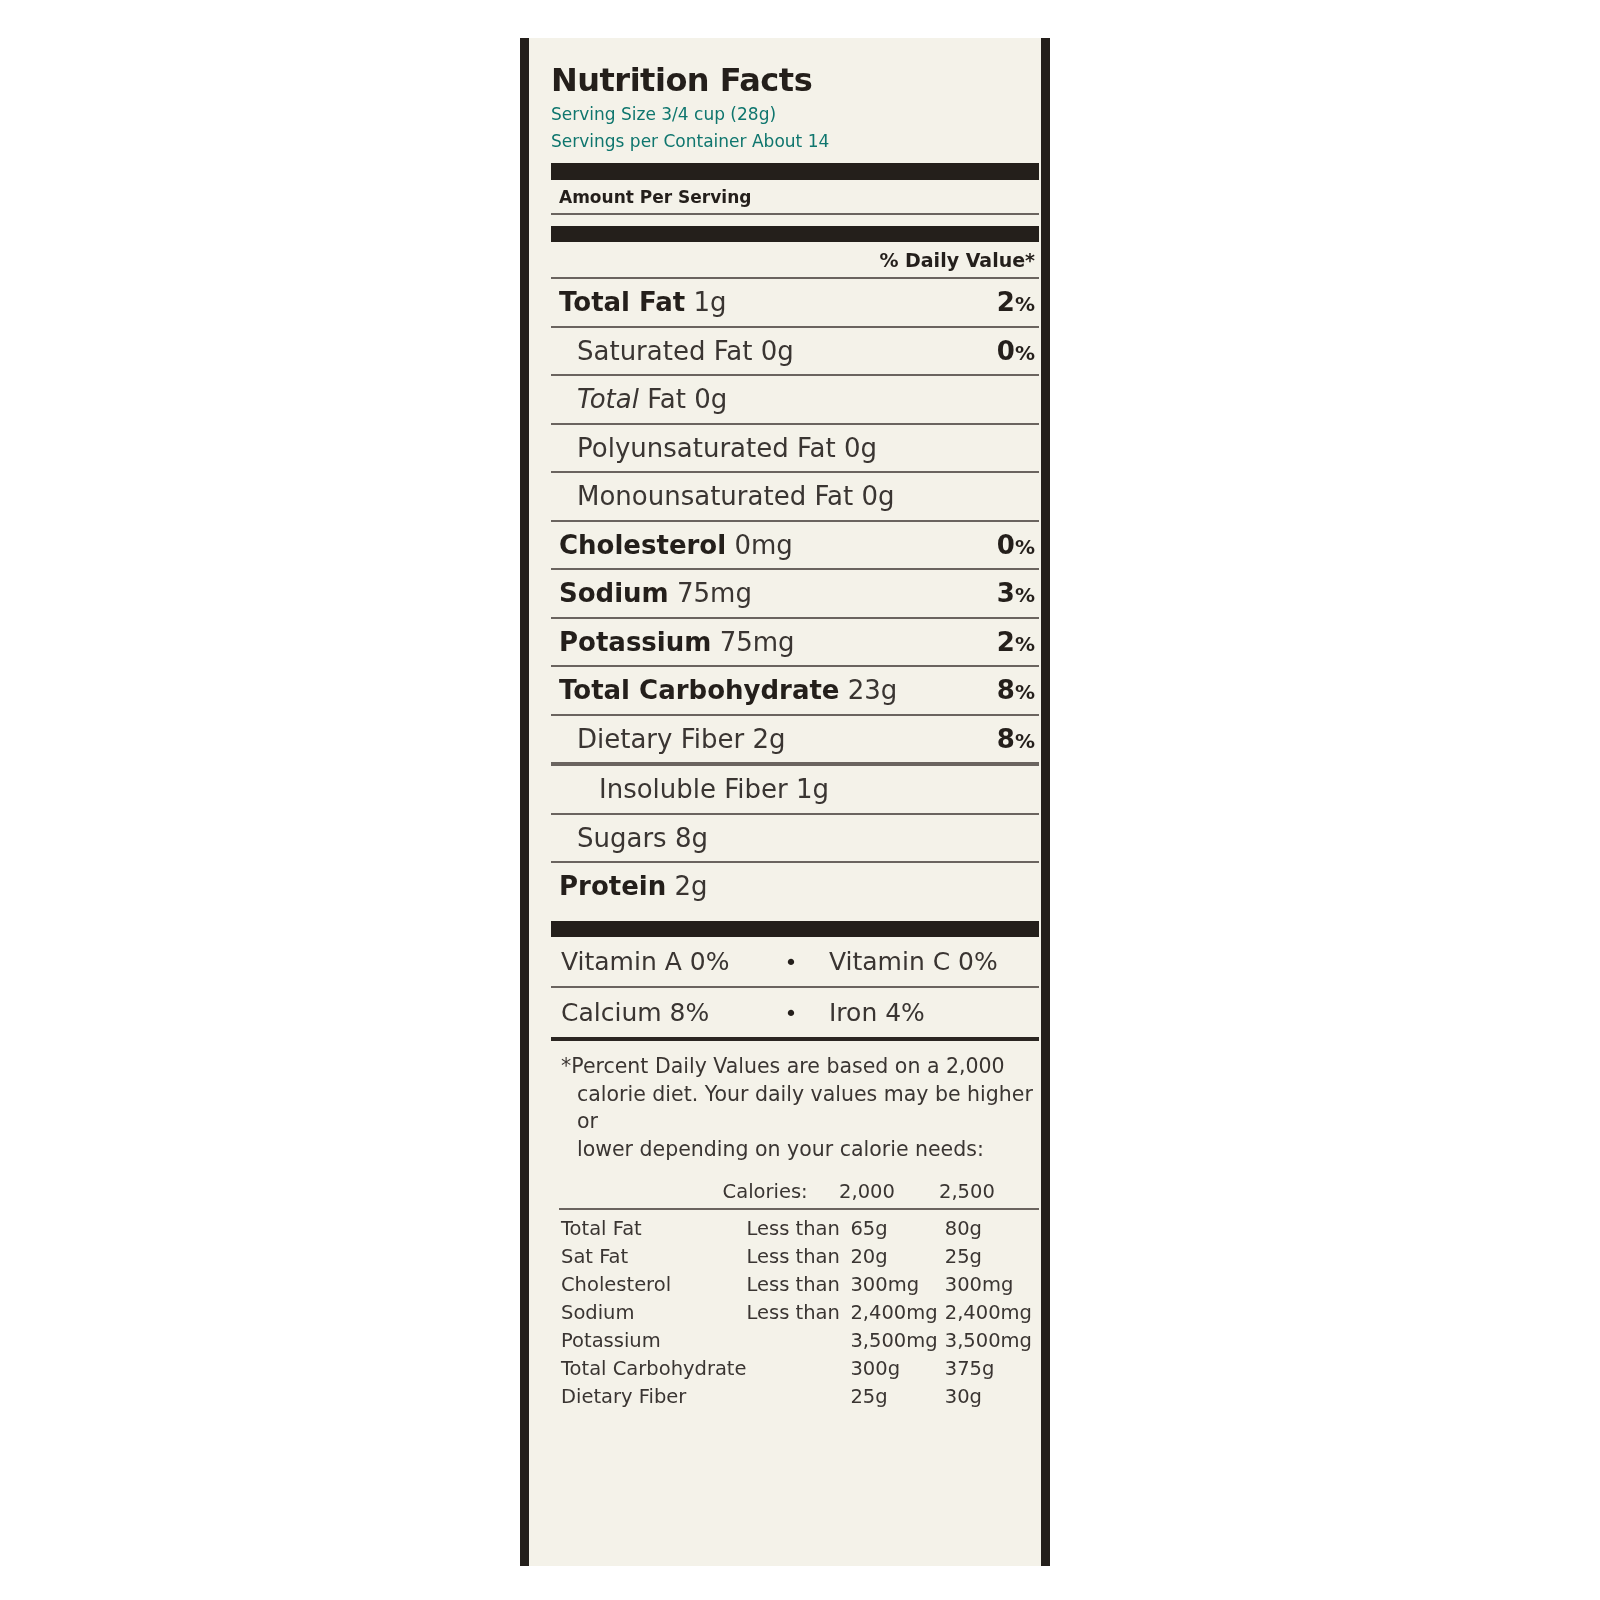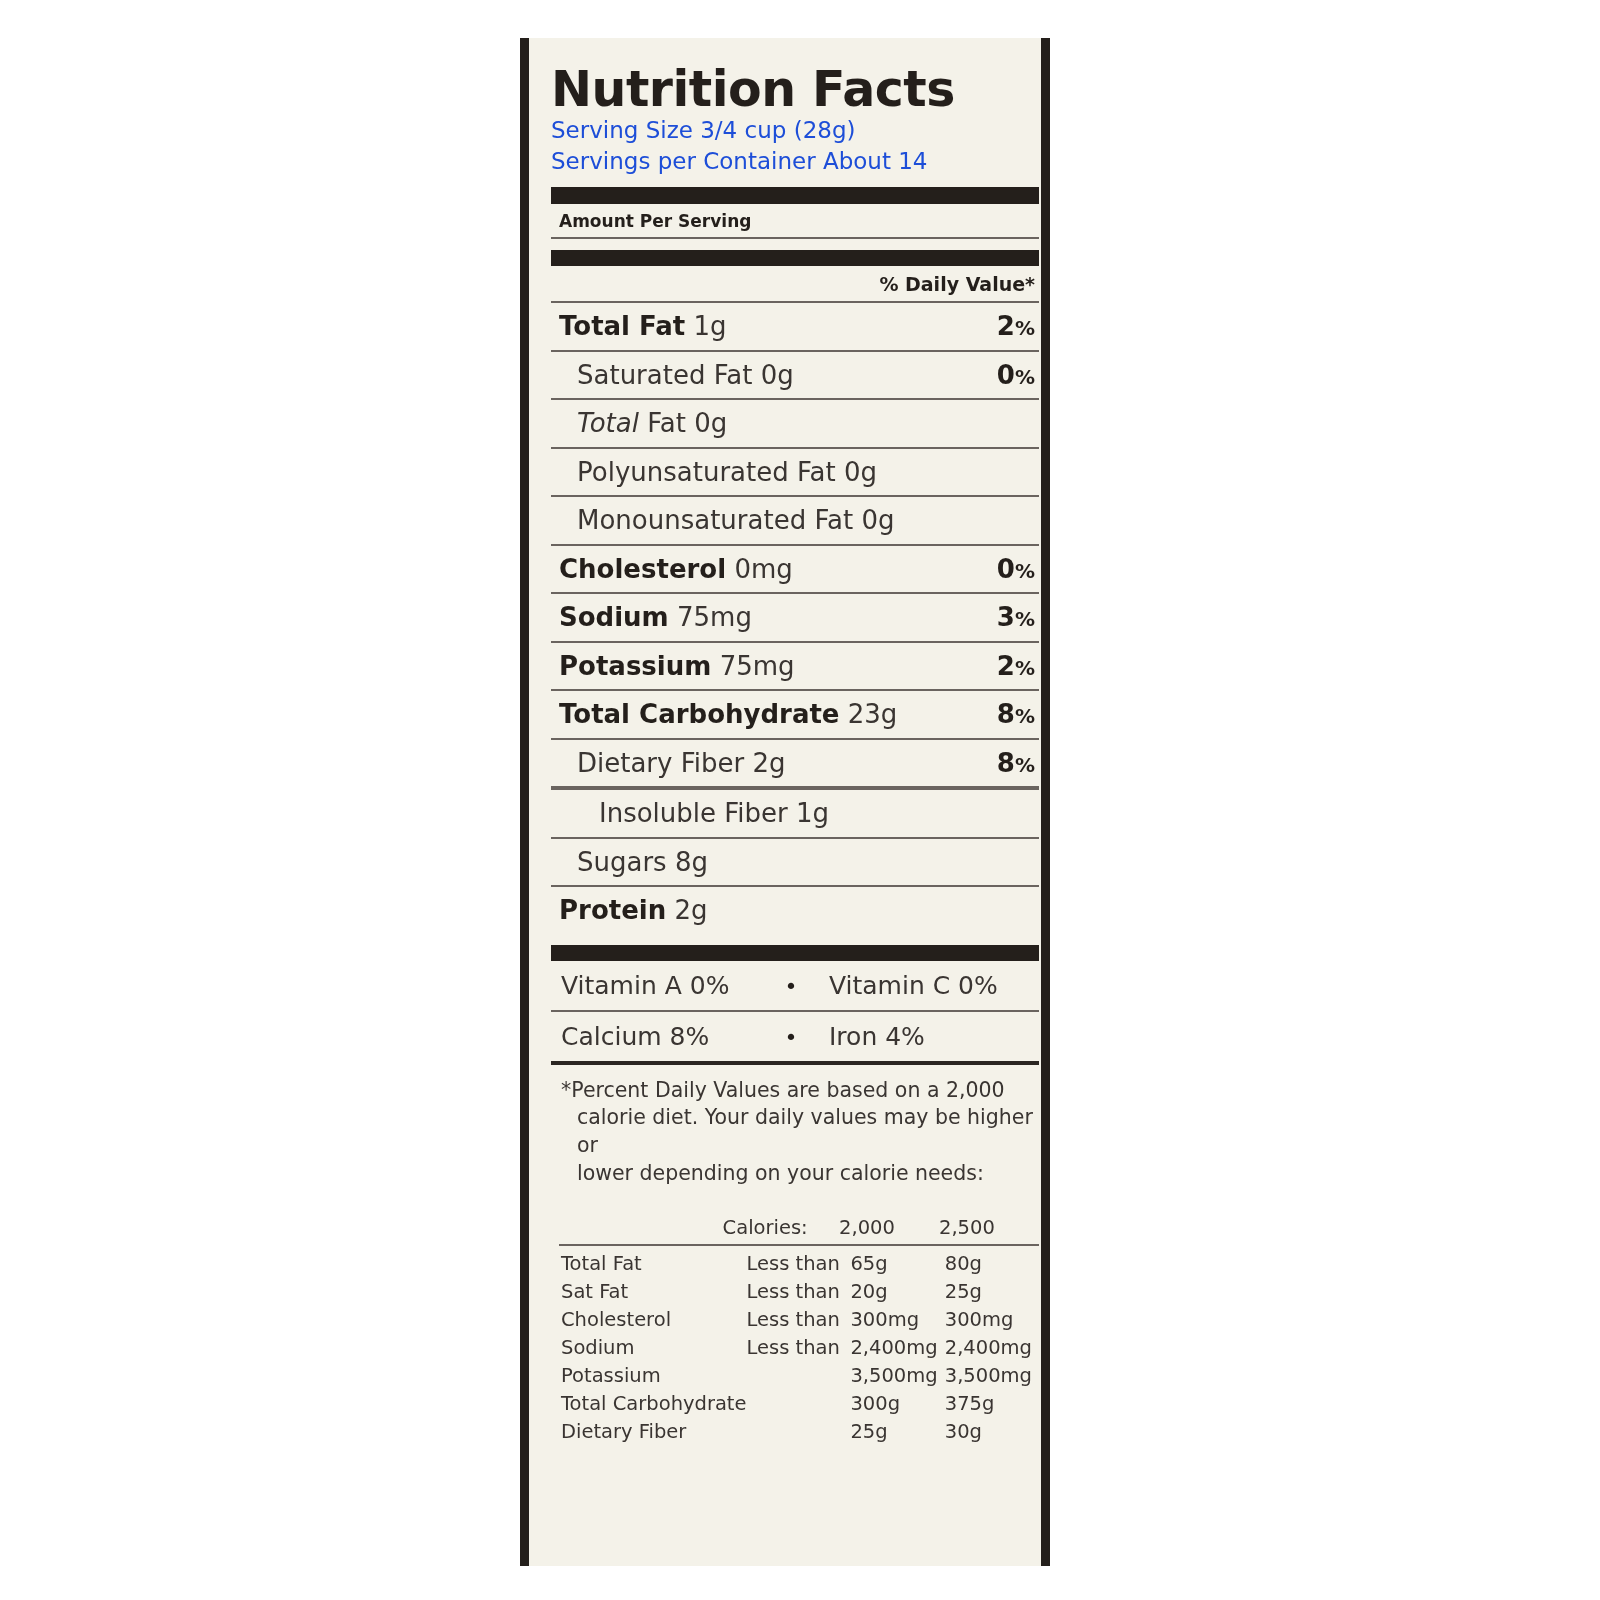--- a/index.html
+++ b/index.html
@@ -33,31 +33,32 @@
   .inner {
     position: absolute;
     left: 20px;
     top: 0;
     width: 492px;
     box-sizing: border-box;
     padding: 0 2px;
   }
   
   .nf-title {
-    font-size: 49px;
+    font-size: 32px;
     font-weight: bold;
     letter-spacing: -0.5px;
     margin-top: 26px;
     line-height: 1.05;
     color: #241f1b;
   }
   .serving-line {
-    font-size: 23px;
+    font-size: 17px;
     line-height: 1.32;
-    color: #1d4ed8;
+    color: #0f766e;
+    margin-top: 5px;
   }
   .thickbar {
     height: 17px;
     background: #241f1b;
     margin-top: 11px;
   }
   .thickbar.medium { height: 16px; }
   .rule {
     height: 2px;
     background: #6a645f;
@@ -129,21 +130,21 @@
     line-height: 1.35;
     color: #3a3532;
     padding: 12px 6px 6px 10px;
   }
   .footnote .hang { display: block; padding-left: 16px; text-indent: -16px;}
   table.dvtable {
     width: 100%;
     border-collapse: collapse;
     font-size: 19.5px;
     color: #3a3532;
-    margin-top: 20px;
+    margin-top: 8px;
   }
   table.dvtable td {
     padding: 2.5px 0;
     vertical-align: top;
     white-space: nowrap;
   }
   table.dvtable td.c1 { width: 180px; padding-left: 10px; }
   table.dvtable td.c2 { width: 120px; }
   table.dvtable td.c3 { width: 105px; }
   table.dvtable td.c4 { width: 105px; }

